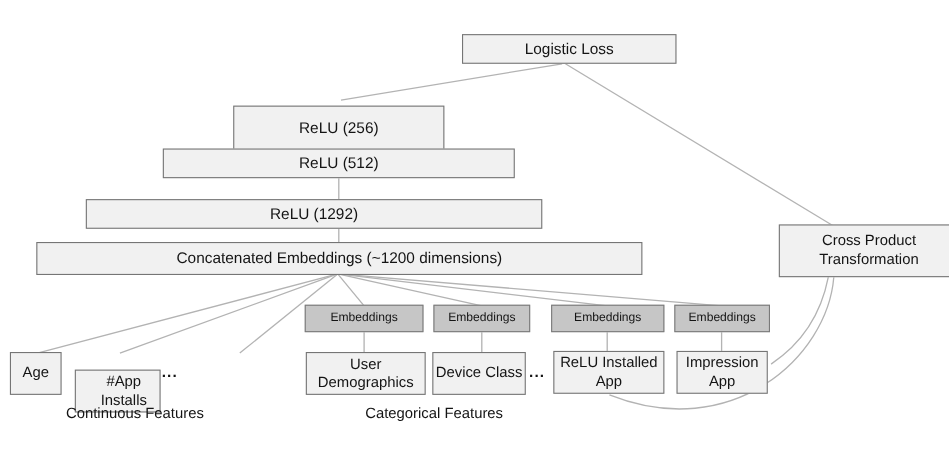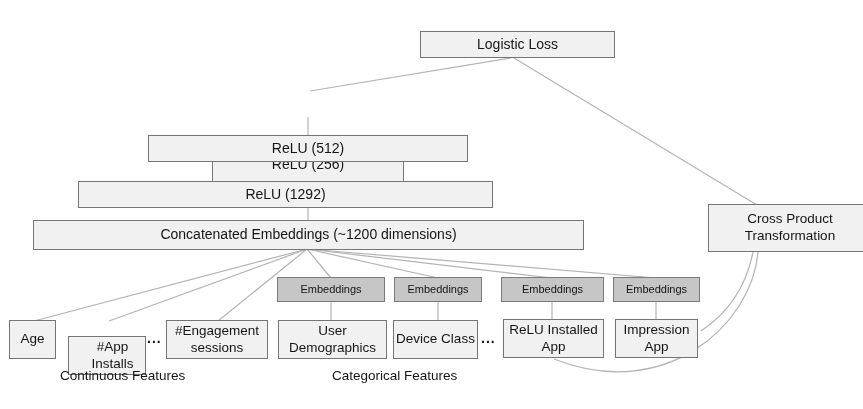--- a/index.html
+++ b/index.html
@@ -27,21 +27,21 @@
     font-size:11px;
   }
   .dots{
     position:absolute;font-size:14px;font-weight:700;letter-spacing:1px;
   }
   .group-label{
     position:absolute;font-size:13.5px;font-weight:400;white-space:nowrap;
   }
   
   #n-logistic{left:420px;top:31px;width:195px;height:27px;}
-  #n-relu256{left:212px;top:96px;width:192px;height:42px;margin-top:48px;}
+  #n-relu256{left:212px;top:96px;width:192px;height:42px;}
   #n-relu512{left:148px;top:135px;width:320px;height:27px;}
   #n-relu1024{left:78px;top:181px;width:415px;height:27px;}
   #n-concat{left:33px;top:220px;width:551px;height:30px;}
   #n-cross{left:708px;top:204px;width:164px;height:48px;padding:2px 6px;}
   #n-emb1{left:277px;top:277px;width:108px;height:25px;}
   #n-emb2{left:394px;top:277px;width:88px;height:25px;}
   #n-emb3{left:501px;top:277px;width:103px;height:25px;}
   #n-emb4{left:613px;top:277px;width:87px;height:25px;}
   #n-age{left:9px;top:320px;width:47px;height:39px;}
   #n-appinstalls{left:68px;top:336px;width:78px;height:39px;padding-left:11px;}
@@ -123,23 +123,20 @@
     <span>Embeddings</span>
   </div>
 
   <div class="node" id="n-age">
     <span>Age</span>
   </div>
   <div class="node" id="n-appinstalls">
     <span>#App Installs</span>
   </div>
   <div class="dots" id="dots1">...</div>
-  <div class="node" id="n-engagement">
-    <span>#Engagement sessions</span>
-  </div>
   <div class="node" id="n-userdemo">
     <span>User Demographics</span>
   </div>
   <div class="node" id="n-deviceclass">
     <span>Device Class</span>
   </div>
   <div class="dots" id="dots2">...</div>
   <div class="node" id="n-userinstalled">
     <span>ReLU Installed App</span>
   </div>

